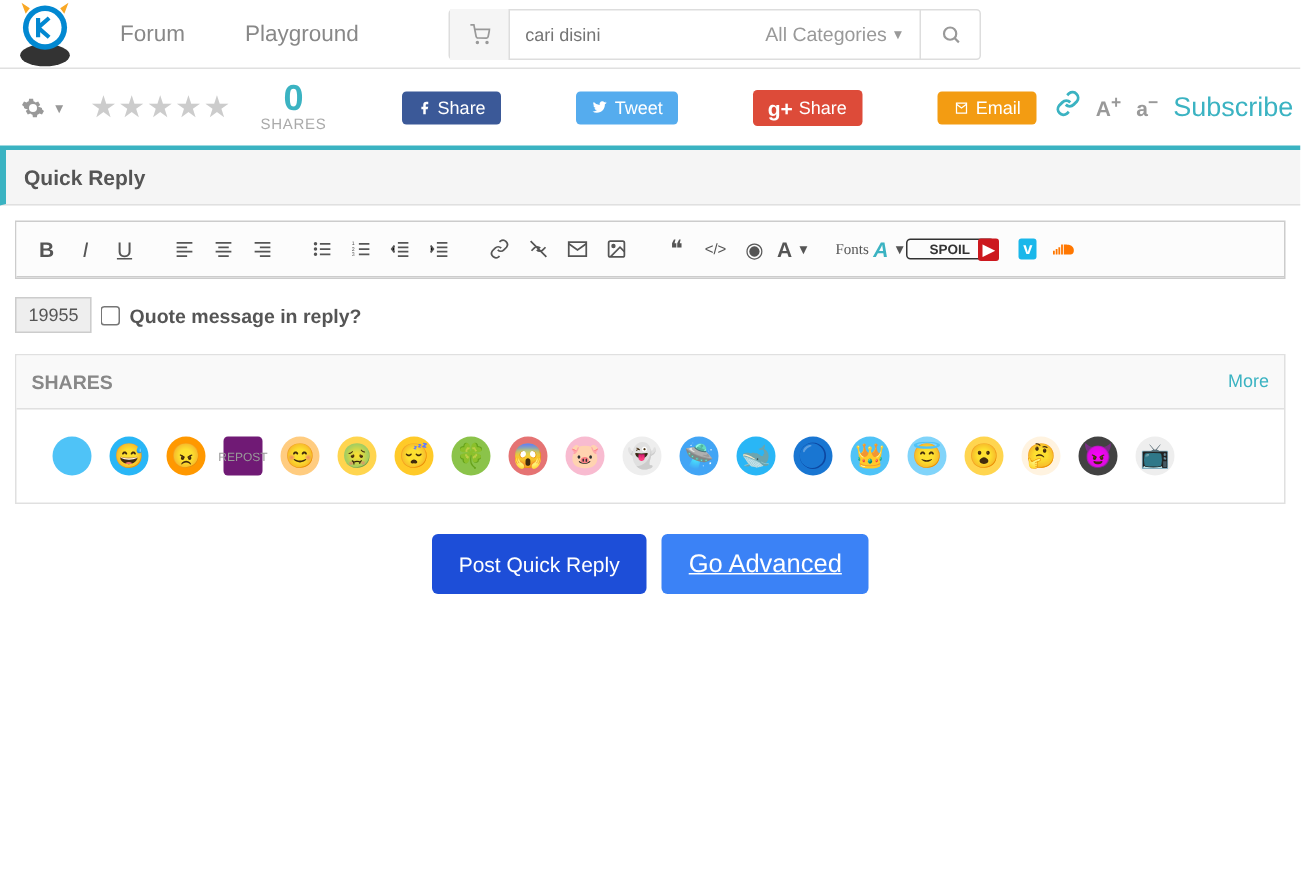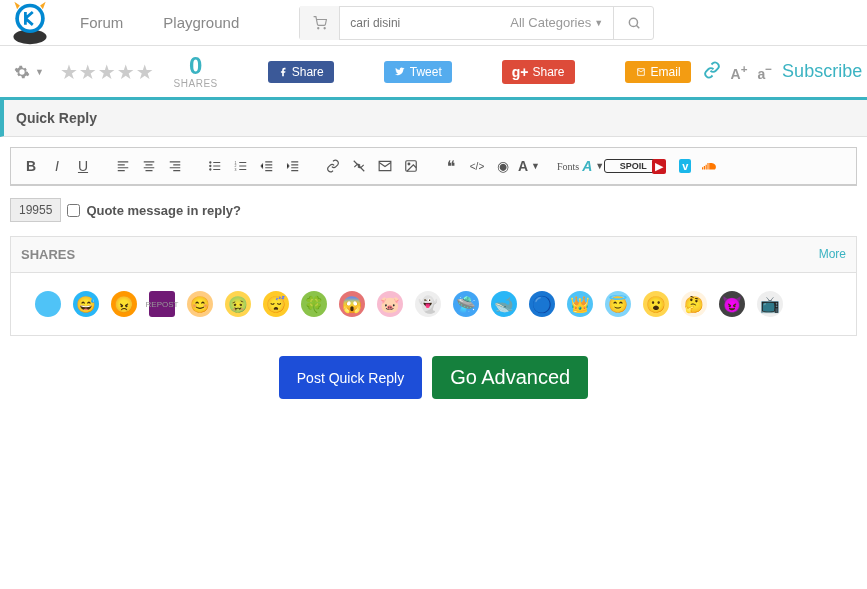--- a/index.html
+++ b/index.html
@@ -57,21 +57,21 @@
     
     .smilies-box { border: 1px solid #e0e0e0; margin-top: 14px; }
     .smilies-header { display: flex; justify-content: space-between; padding: 10px; background: #f9f9f9; border-bottom: 1px solid #e0e0e0; color: #888; font-size: 13px; font-weight: 600; }
     .more-link { color: #3bb3c2; font-weight: normal; cursor: pointer; font-size: 12px; }
     .smilies-grid { display: flex; gap: 12px; padding: 18px 24px; flex-wrap: wrap; }
     .smiley { width: 26px; height: 26px; border-radius: 50%; cursor: pointer; display:flex; align-items:center; justify-content:center; font-size: 16px; }
     
     
     .bottom-btns { display: flex; justify-content: center; gap: 10px; padding: 20px 0; }
     .btn-primary { background: #1d4ed8; color: #fff; padding: 10px 18px; border-radius: 4px; font-size: 14px; cursor: pointer; border: none; }
-    .btn-secondary { background: #15803d; color: #fff; padding: 10px 18px; border-radius: 4px; font-size: 20px; cursor: pointer; border: none; }
+    .btn-secondary { background: #3b82f6; color: #fff; padding: 10px 18px; border-radius: 4px; font-size: 17px; cursor: pointer; border: none; text-decoration: underline; }
     
     .icon-sm { width: 14px; height: 14px; }
     .caret { font-size: 9px; margin-left: 3px; }
     .badge-icon { font-size: 11px; padding: 1px 3px; border-radius: 2px; color: #fff; display: inline-flex; }
     .yt { background: #cc181e; }
     .vm { background: #1ab7ea; }
     
     .spoil-tag { border: 1px solid #333; border-radius: 3px; font-size: 9px; font-weight: bold; padding: 1px 15px; color: #333; }
   </style>
 </head>

